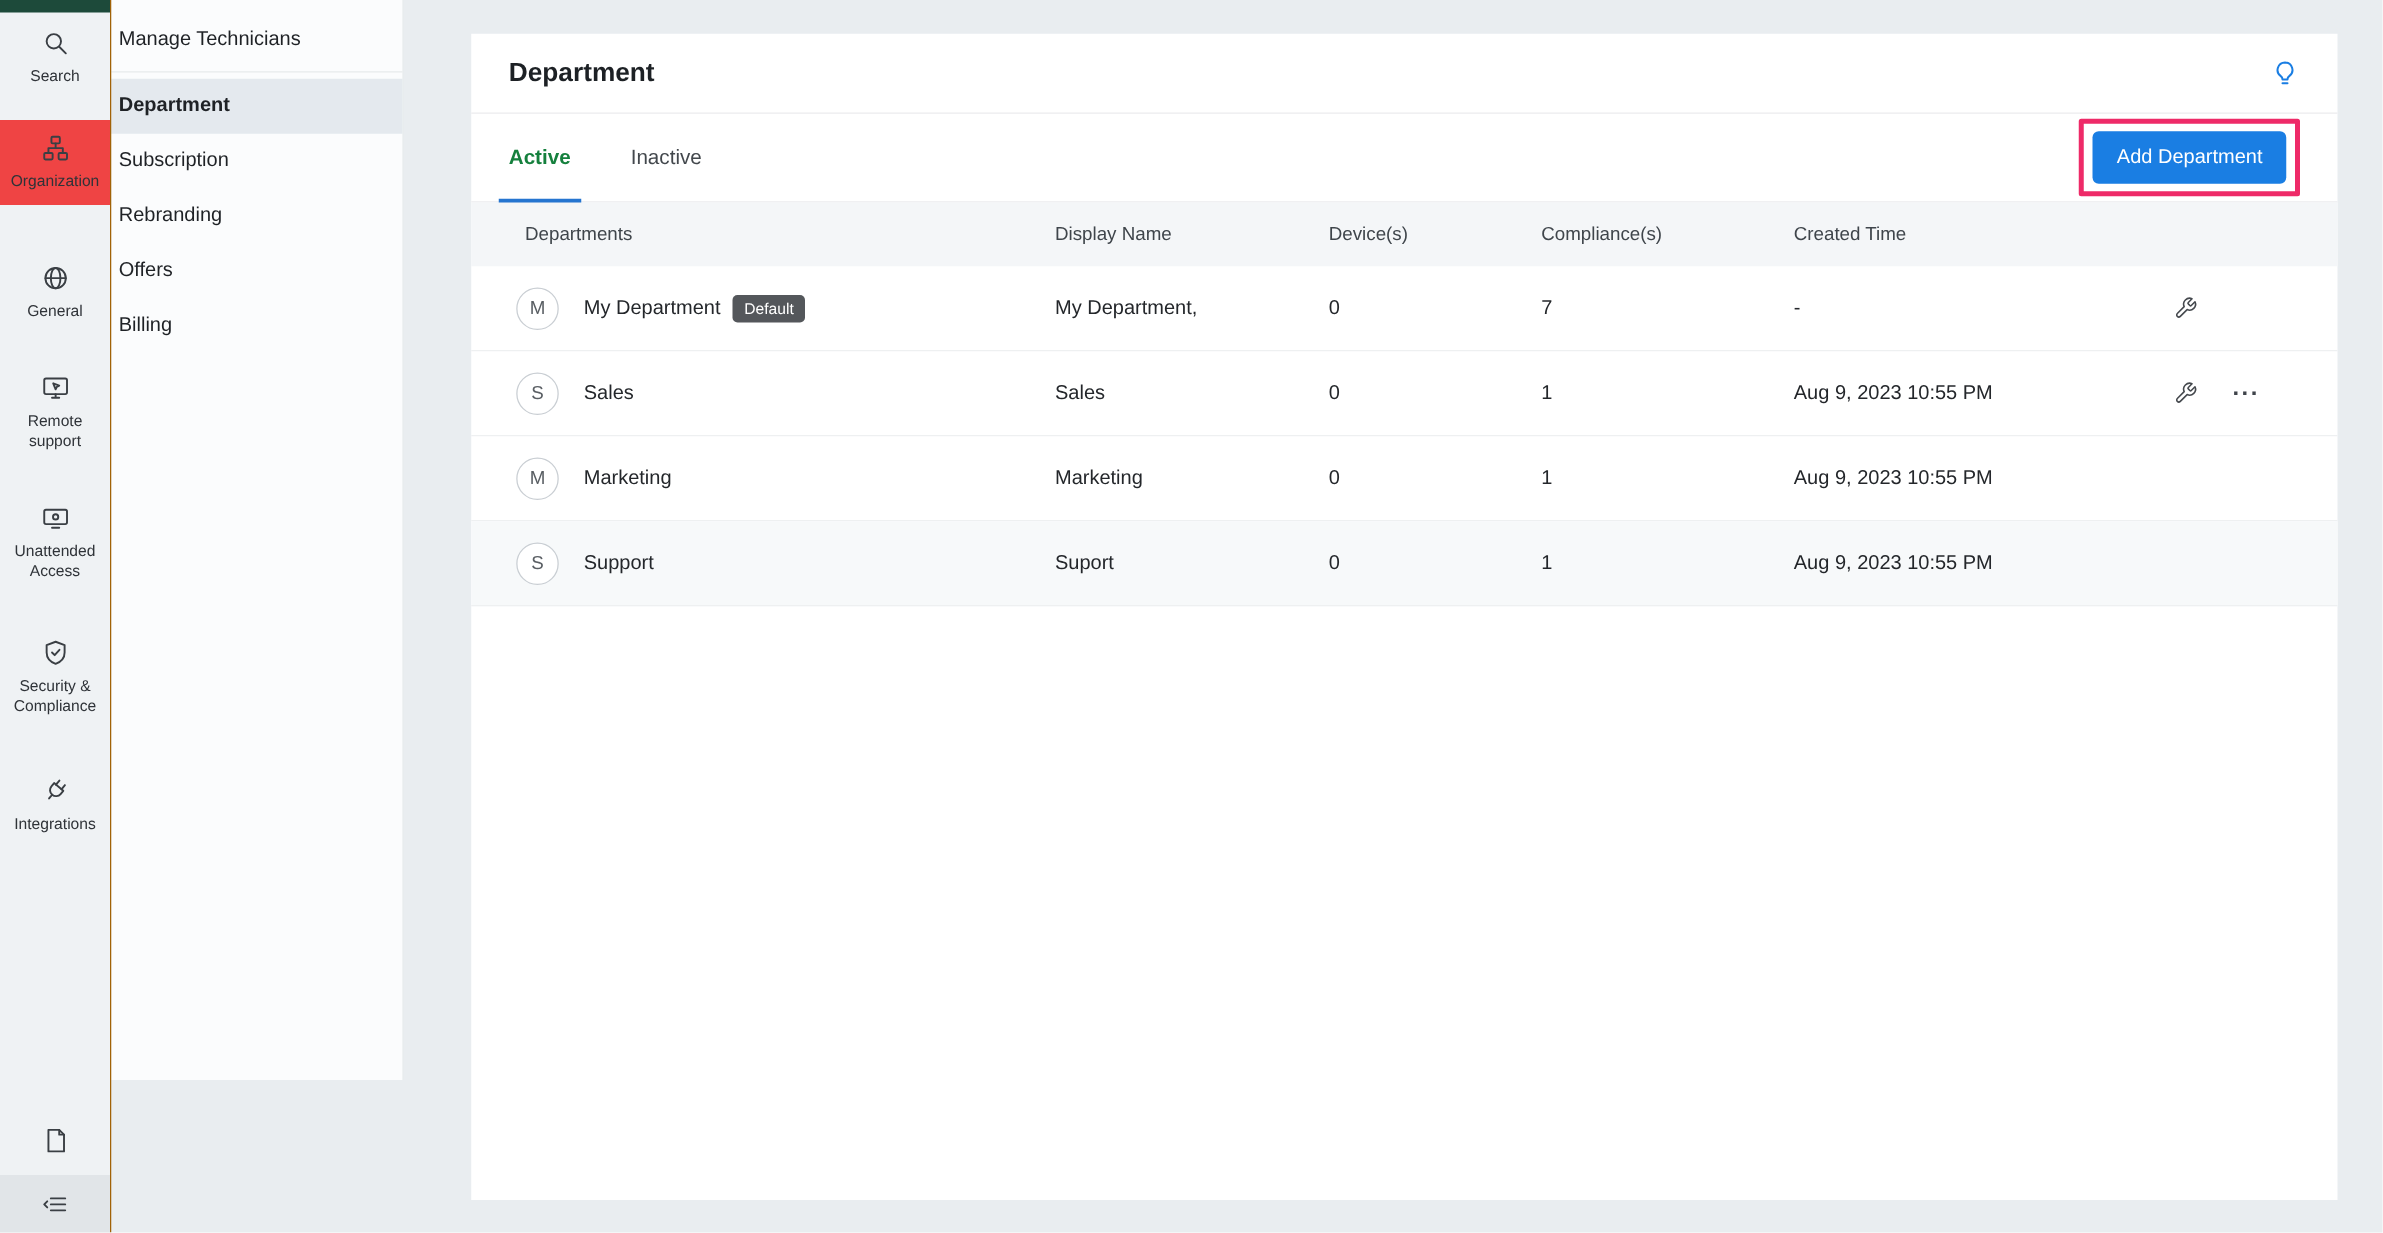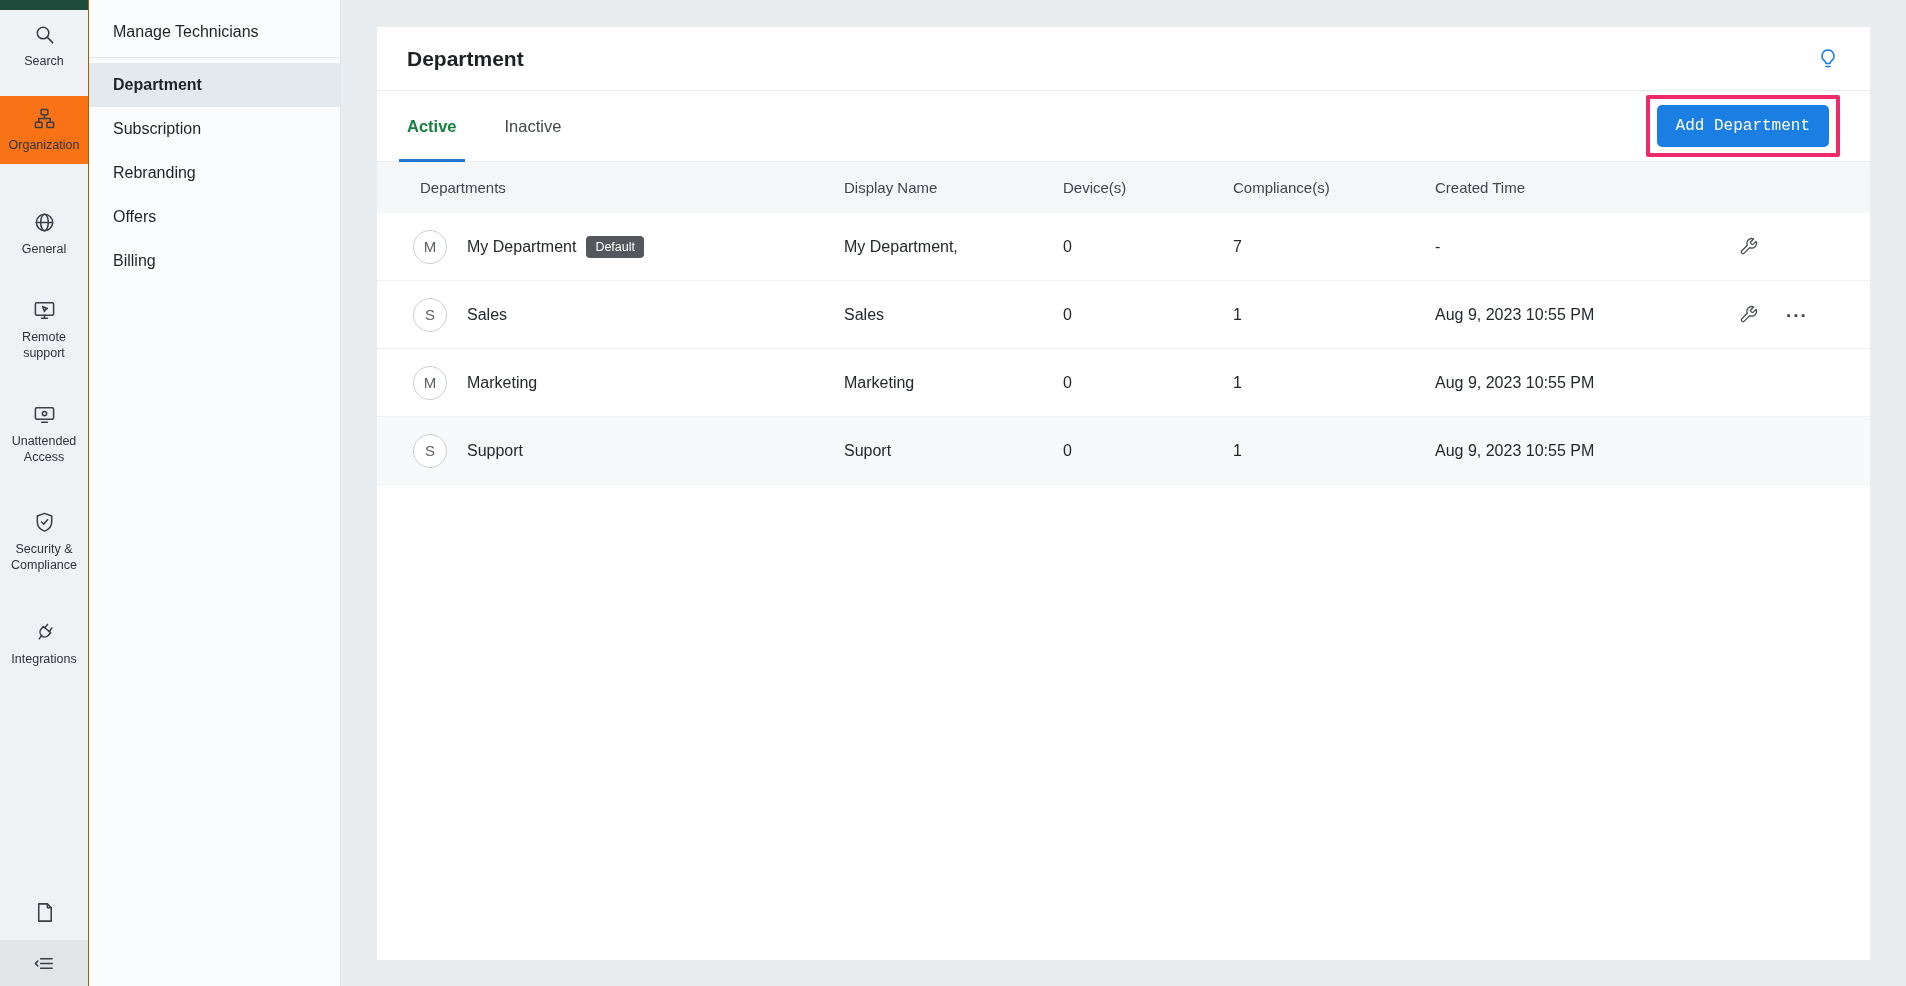--- a/index.html
+++ b/index.html
@@ -16,39 +16,39 @@
   .rail {
     position:absolute; left:0; top:0; width:89px; height:986px;
     background:#eff2f4; border-right:1px solid #a16207; z-index:3;
   }
   .rail-strip { position:absolute; top:0; left:0; width:100%; height:10px; background:#1d4a3a; }
   .rail-item {
     position:absolute; left:0; width:100%;
     display:flex; flex-direction:column; align-items:center; gap:7px;
     padding:11px 0; cursor:pointer; color:#3a3f44;
   }
-  .rail-item.active { background:#f97316; }
+  .rail-item.active { background:#ef4444; }
   .rail-item .rlabel { font-size:12.5px; line-height:1.3; text-align:center; color:#2f3338; width:84px; }
   .ric svg { width:23px; height:23px; fill:none; stroke:currentColor; stroke-width:1.6; stroke-linecap:round; stroke-linejoin:round; }
   .p-search { top:12px; }
   .p-org { top:96px; }
   .p-general { top:200px; }
   .p-remote { top:288px; }
   .p-unatt { top:392px; }
   .p-sec { top:500px; }
   .p-int { top:610px; }
   .rail-doc { position:absolute; bottom:62px; left:0; width:100%; display:flex; justify-content:center; cursor:pointer; color:#3a3f44; }
   .rail-collapse {
     position:absolute; bottom:0; left:0; width:100%; height:46px; background:#e1e5e8;
     display:flex; align-items:center; justify-content:center; cursor:pointer; color:#3a3f44;
   }
 
   
   .sidebar {
-    position:absolute; left:89px; top:0; width:252px; height:986px;
+    position:absolute; left:71px; top:0; width:252px; height:864px;
     background:#fbfcfd; border-right:1px solid #e4e7ea; padding-top:10px; z-index:2;
   }
   .side-item {
     height:44px; display:flex; align-items:center; padding-left:24px;
     font-size:16px; color:#1f2226; cursor:pointer;
   }
   .side-item.active { background:#e4e9ee; font-weight:700; }
   .side-sep { height:1px; background:#e8eaec; margin:3px 0 5px 0; }
 
   
@@ -71,21 +71,21 @@
   .tab {
     height:100%; display:flex; align-items:center; margin-right:48px;
     font-size:16.5px; color:#43484d; cursor:pointer; position:relative;
   }
   .tab.active { color:#15803d; font-weight:700; }
   .tab.active::after {
     content:""; position:absolute; left:-8px; right:-8px; bottom:-1px; height:3px;
     background:#2575d0;
   }
   .annotation-box {
-    margin-left:auto; border:4px solid #ee2a68; border-radius:2px; padding:6px 7px;font-family:Liberation Mono, monospace;
+    margin-left:auto; border:4px solid #ee2a68; border-radius:2px; padding:6px 7px;
   }
   .add-btn {
     background:#1a7ee3; color:#ffffff; font-size:16px; height:42px; padding:0 19px;
     border:none; border-radius:5px; cursor:pointer; font-family:inherit;
   }
 
   .thead {
     display:grid; grid-template-columns:467px 219px 170px 202px 304px 1fr;
     height:51px; background:#f4f6f8; align-items:center;
     font-size:15px; color:#3f454b;

